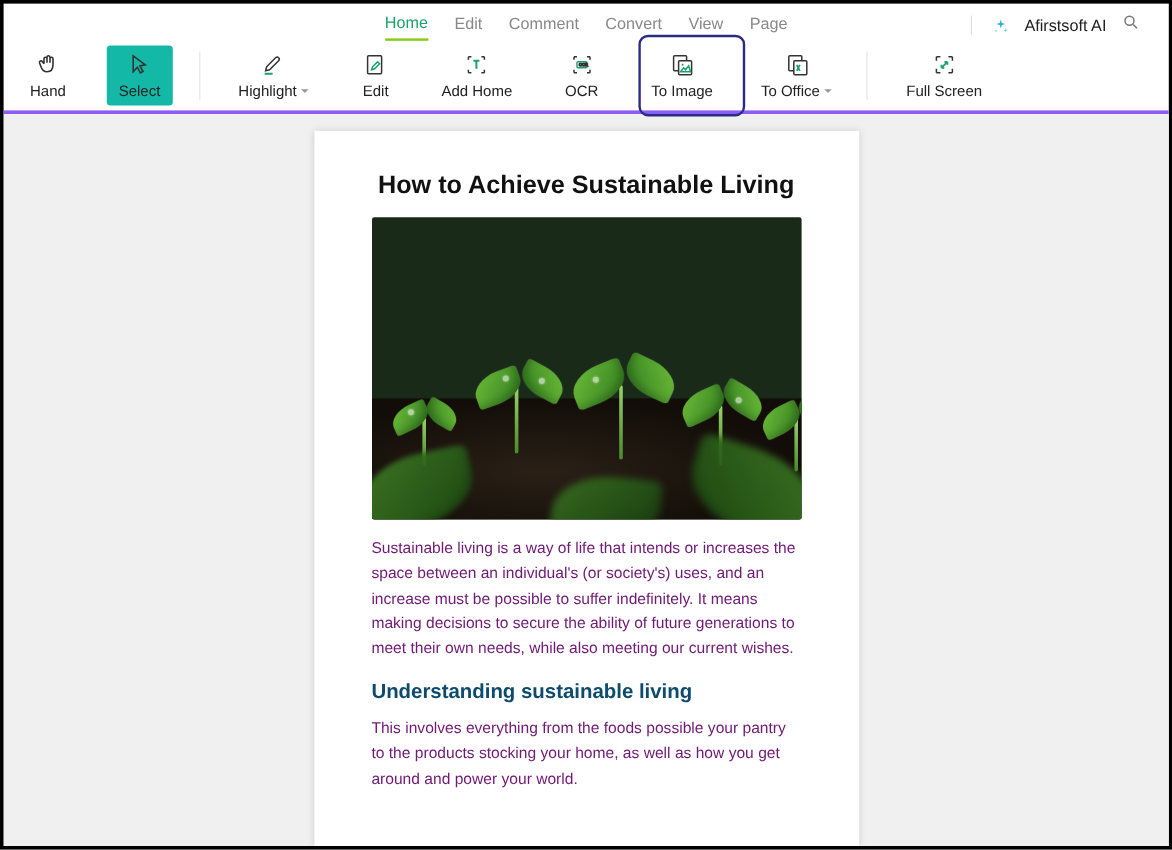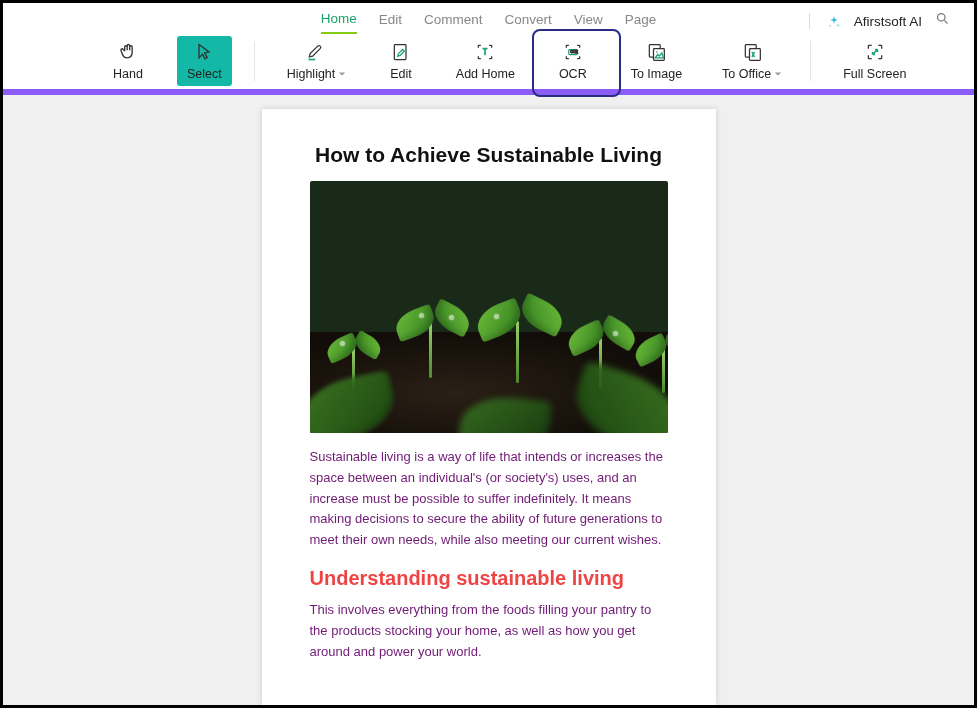--- a/index.html
+++ b/index.html
@@ -39,23 +39,22 @@
 }
 .menu-row .ai-label { color: #222; font-size: 13.5px; }
 .menu-row .vr { width:1px; height:16px; background:#ddd; margin:0 4px; }
 .menu-row .search-icon { color:#666; cursor:pointer; }
 
 
 .toolbar {
   height: 62px;
   display: flex;
   align-items: center;
-  border-bottom: 6px solid #8b5cf6;
+  border-bottom: 3px solid #8b5cf6;
   position: relative;
-  padding-left: 88px;
 }
 .tool-btn {
   display: flex;
   flex-direction: column;
   align-items: center;
   justify-content: center;
   gap: 4px;
   font-size: 12.5px;
   color: #222;
   cursor: pointer;
@@ -108,23 +107,23 @@
   overflow: hidden;
   margin-bottom: 14px;
 }
 .page p {
   font-size: 13px;
   color: #701a75;
   line-height: 1.6;
   margin-bottom: 16px;
 }
 .page h2 {
-  font-size: 20px;
+  font-size: 17px;
   font-weight: 700;
-  color: #ef4444;
+  color: #0c4a6e;
   margin-bottom: 10px;
 }
 
 
 .soil { position:absolute; left:0; right:0; bottom:0; height:40%; background: radial-gradient(ellipse at 40% 60%, #2a2016 0, #120d08 70%); }
 .leafy { position:absolute; bottom:18%; }
 .leaf { position:absolute; border-radius: 60% 10% 60% 10%; background: linear-gradient(135deg,#6fbf3a,#2f7a1e); box-shadow: inset -3px -3px 6px rgba(0,0,0,0.2), 0 0 1px rgba(255,255,255,0.3); }
 .stem { position:absolute; width:3px; background:linear-gradient(#9ad06a,#4c8a2b); border-radius:2px; }
 .droplet { position:absolute; width:5px; height:5px; border-radius:50%; background:rgba(255,255,255,0.55); box-shadow:0 0 2px rgba(255,255,255,0.6); }
 </style>
@@ -307,15 +306,15 @@
         <div class="leaf" style="width:34px;height:22px; left:-16px; bottom:32px; transform:rotate(-26deg);"></div>
         <div class="leaf" style="width:32px;height:20px; left:14px; bottom:38px; transform:rotate(28deg) scaleX(-1);"></div>
       </div>
 
       <div class="leaf" style="width:95px;height:60px; left:-10px; bottom:-6px; transform:rotate(-12deg); filter:blur(2px); opacity:0.92; background:linear-gradient(135deg,#3f7d25,#1d4b11);"></div>
       <div class="leaf" style="width:110px;height:70px; right:-15px; bottom:-12px; transform:rotate(18deg) scaleX(-1); filter:blur(3px); opacity:0.9; background:linear-gradient(135deg,#3f7d25,#1d4b11);"></div>
       <div class="leaf" style="width:90px;height:56px; left:150px; bottom:-20px; transform:rotate(6deg); filter:blur(3px); opacity:0.9; background:linear-gradient(135deg,#3a7522,#173d0f);"></div>
     </div>
     <p>Sustainable living is a way of life that intends or increases the space between an individual's (or society's) uses, and an increase must be possible to suffer indefinitely. It means making decisions to secure the ability of future generations to meet their own needs, while also meeting our current wishes.</p>
     <h2>Understanding sustainable living</h2>
-    <p>This involves everything from the foods filling your pantry to the products stocking your home, as well as how you get around and power your world.</p>
+    <p>This involves everything from the foods possible your pantry to the products stocking your home, as well as how you get around and power your world.</p>
   </div>
 </div>
 
 </body></html>

